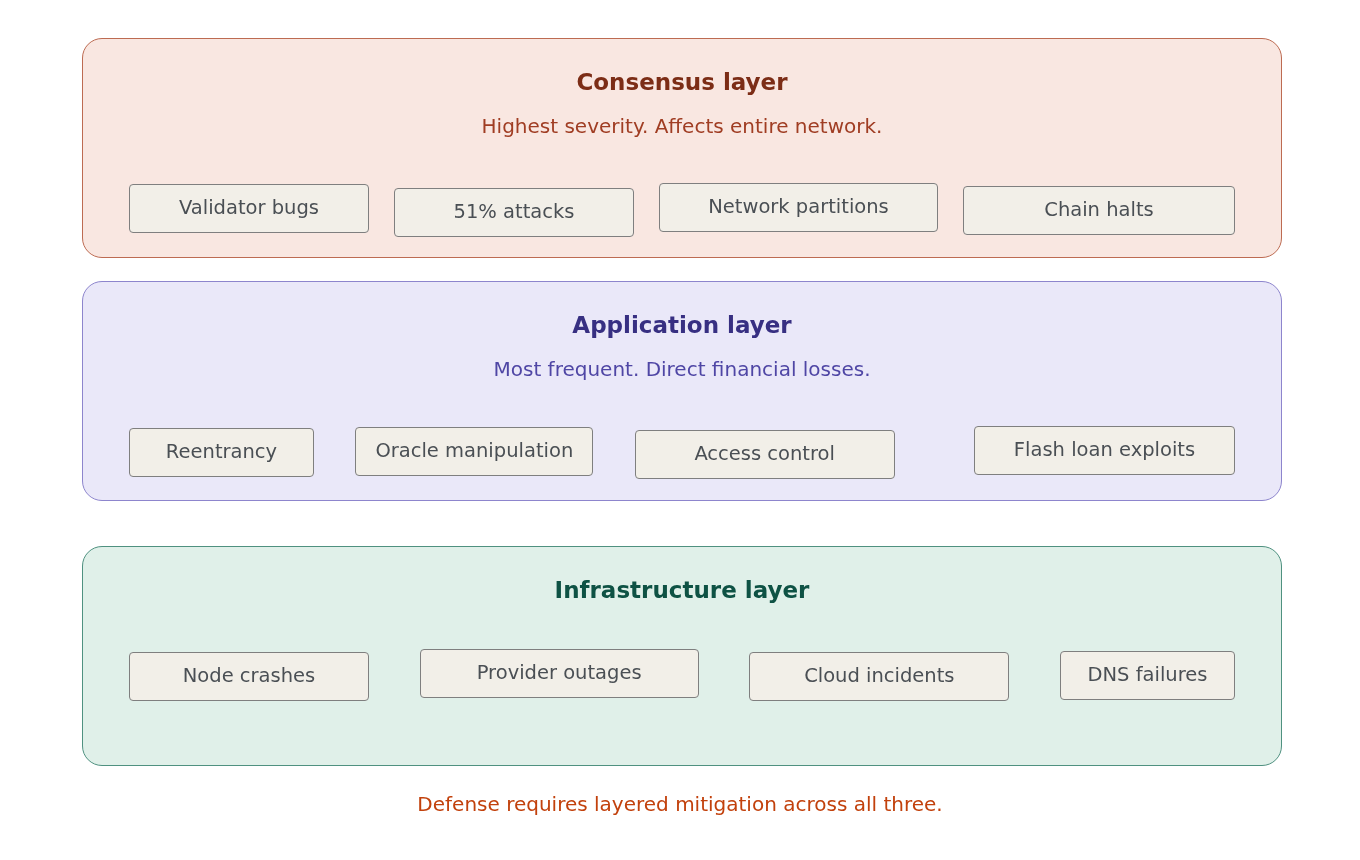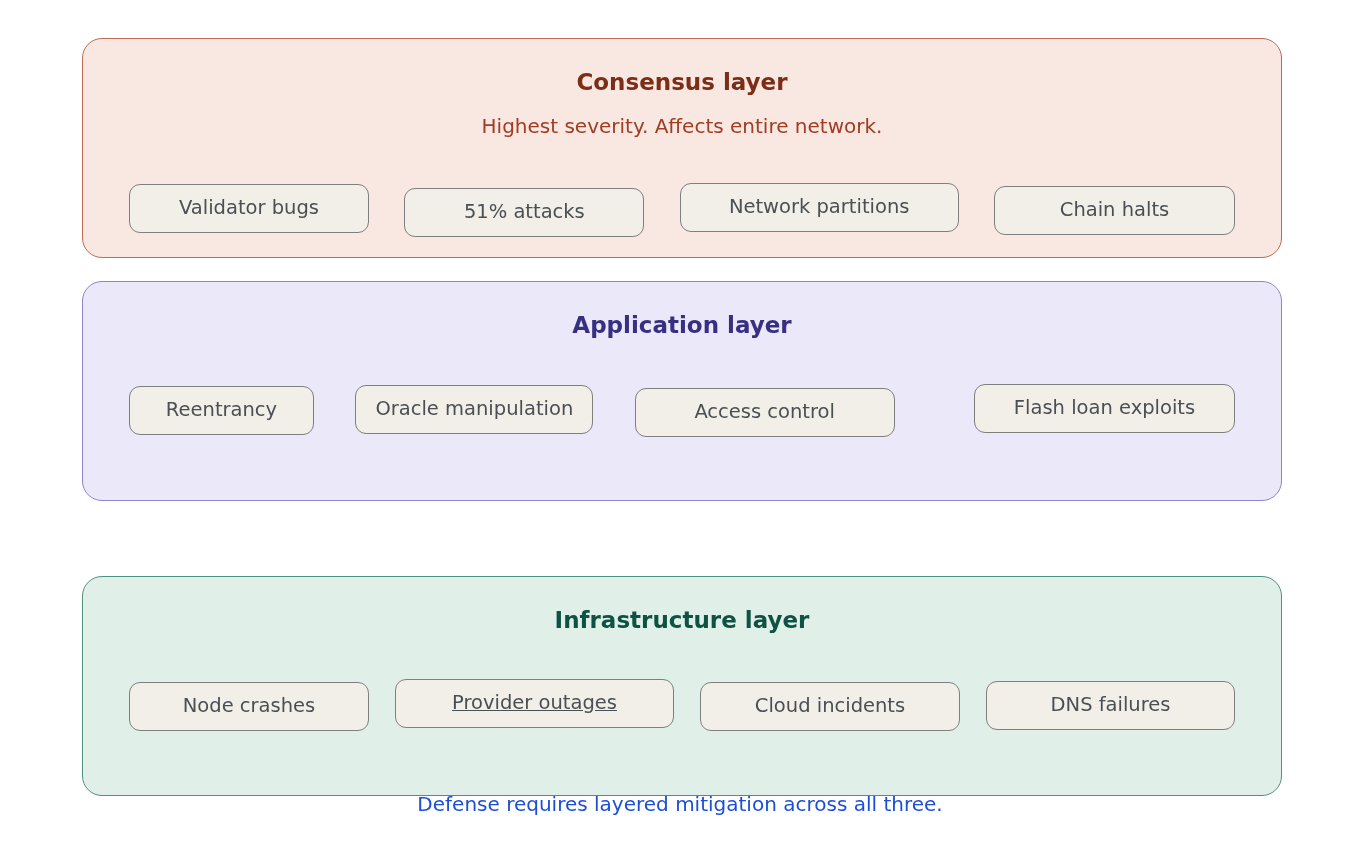--- a/index.html
+++ b/index.html
@@ -24,21 +24,21 @@
     height: 220px;
     box-sizing: border-box;
     border-radius: 20px;
     border: 1.6px solid var(--border, #999);
     background: var(--bg, #eee);
     padding: 28px 46px 0 46px;
     text-align: center;
   }
   .layer-0 { top: 38px; }
   .layer-1 { top: 281px; }
-  .layer-2 { top: 576px; }
+  .layer-2 { top: 546px; }
 
   .layer-title {
     font-size: 23px;
     font-weight: bold;
     line-height: 30px;
     color: var(--title, #222);
   }
   .layer-subtitle {
     margin-top: 16px;
     font-size: 20px;
@@ -50,70 +50,71 @@
     display: flex;
     justify-content: space-between;
     align-items: flex-start;
   }
   .chip {
     box-sizing: border-box;
     height: 49px;
     line-height: 46px;
     background: #f2efe8;
     border: 1.5px solid #7f7f7f;
-    border-radius: 11px;
+    border-radius: 4px;
     font-size: 19.5px;
     color: #4a4f54;
     text-align: center;
     white-space: nowrap;
   }
   
   .layer-0 .chip:nth-child(1){ width: 240px; margin-top: 1px; }
   .layer-0 .chip:nth-child(2){ width: 240px; margin-top: 5px; }
   .layer-0 .chip:nth-child(3){ width: 279px; margin-top: 0px; }
-  .layer-0 .chip:nth-child(4){ width: 241px; margin-top: 3px; }
+  .layer-0 .chip:nth-child(4){ width: 272px; margin-top: 3px; }
 
   .layer-1 .chip:nth-child(1){ width: 185px; margin-top: 2px; }
   .layer-1 .chip:nth-child(2){ width: 238px; margin-top: 1px; }
   .layer-1 .chip:nth-child(3){ width: 260px; margin-top: 4px; }
   .layer-1 .chip:nth-child(4){ width: 261px; margin-top: 0px; margin-left: 38px; }
 
   .layer-2 .chip:nth-child(1){ width: 240px; margin-top: 3px; }
-  .layer-2 .chip:nth-child(2){ width: 279px; margin-top: 0px; text-decoration: underline; }
+  .layer-2 .chip:nth-child(2){ width: 279px; margin-top: 0px; }
   .layer-2 .chip:nth-child(3){ width: 260px; margin-top: 3px; }
-  .layer-2 .chip:nth-child(4){ width: 249px; margin-top: 2px; text-align: center; }
+  .layer-2 .chip:nth-child(4){ width: 175px; margin-top: 2px; text-align: center; }
 
   .footer-caption {
     position: absolute;
     top: 792px;
     left: 0;
     width: 1360px;
     text-align: center;
     font-size: 20px;
-    color: #1d4ed8;
+    color: #c2410c;
   }
 </style>
 </head>
 <body>
 
 <div class="canvas">
 
   <section class="layer layer-0" style="--bg: #f9e7e1; --border: #bd6b52; --title: #7c2d16; --subtitle: #a03d23;">
     <div class="layer-title">Consensus layer</div>
     <div class="layer-subtitle">Highest severity. Affects entire network.</div>
     <div class="chip-row">
       <div class="chip">Validator bugs</div>
       <div class="chip">51% attacks</div>
       <div class="chip">Network partitions</div>
       <div class="chip">Chain halts</div>
     </div>
   </section>
 
   <section class="layer layer-1" style="--bg: #eae8f9; --border: #8d85cd; --title: #372f82; --subtitle: #4f46a5;">
     <div class="layer-title">Application layer</div>
+    <div class="layer-subtitle">Most frequent. Direct financial losses.</div>
     <div class="chip-row">
       <div class="chip">Reentrancy</div>
       <div class="chip">Oracle manipulation</div>
       <div class="chip">Access control</div>
       <div class="chip">Flash loan exploits</div>
     </div>
   </section>
 
   <section class="layer layer-2" style="--bg: #e0f0e9; --border: #4f9180; --title: #0e5244; --subtitle: #167a64;">
     <div class="layer-title">Infrastructure layer</div>

